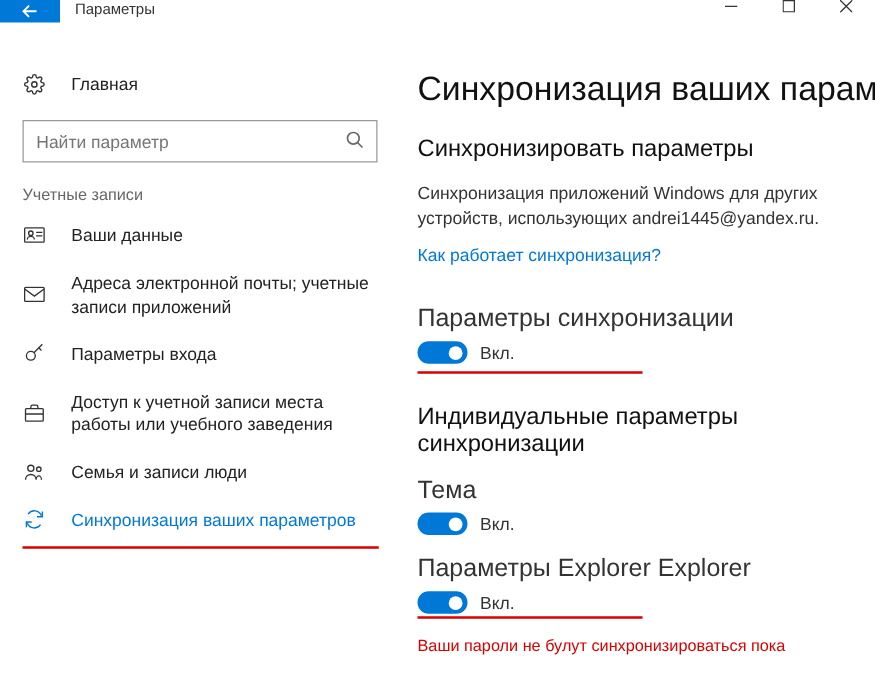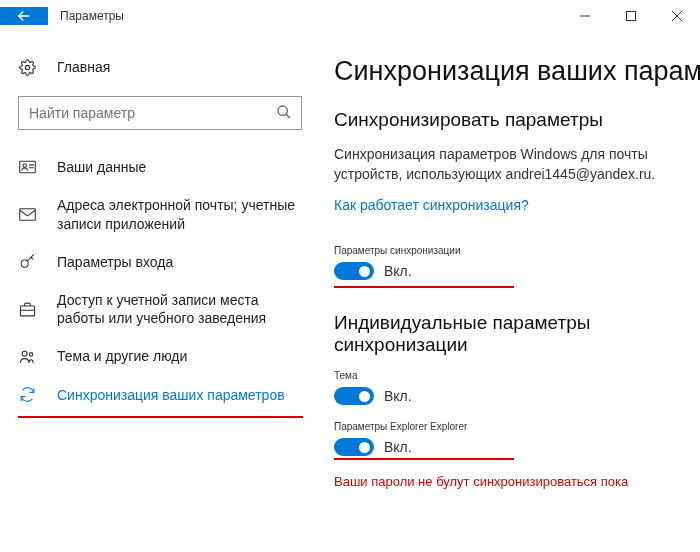--- a/index.html
+++ b/index.html
@@ -1,18 +1,18 @@
 <!DOCTYPE html>
 <html><head>
   <meta charset="utf-8">
   <style>
     * { margin: 0; padding: 0; box-sizing: border-box; font-family: "Segoe UI", -apple-system, sans-serif; }
     body { width: 700px; height: 552px; background: #fff; overflow: hidden; position: relative; }
     
-    .titlebar { height: 32px; display: flex; align-items: center; }
+    .titlebar { height: 32px; display: flex; align-items: flex-start; }
     .back-btn { width: 48px; background: #0078d7; color: #fff; display: flex; align-items: center; justify-content: center; cursor: pointer; }
     .title-text { flex: 1; font-size: 12px; color: #333; display: flex; align-items: center; padding-left: 12px; }
     .win-controls { display: flex; }
     .win-btn { width: 46px; display: flex; align-items: center; justify-content: center; color: #333; cursor: pointer; font-size: 10px; }
     
     .layout { display: flex; height: calc(552px - 32px); }
     .sidebar { width: 320px; padding: 16px 0 0 18px; }
     .row { display: flex; align-items: center; gap: 21px; padding: 10px 0; font-size: 14px; color: #222; cursor: pointer; }
     .row.active { color: #0078d7; }
     .row .icon-slot { width: 18px; display: flex; justify-content: center; }
@@ -27,21 +27,21 @@
     .underline-red { height: 2px; background: #d80000; margin: 0 18px 0 0; }
     .underline-red.w1 { width: 285px; margin-top: 2px; }
     .underline-red.w2 { width: 180px; margin-top: 6px; }
     .underline-red.w3 { width: 180px; margin-top: 2px; }
     
     .content { flex: 1; padding: 24px 0 0 14px; overflow: hidden; }
     .h1 { font-size: 27px; font-weight: 300; color: #111; margin-bottom: 22px; white-space: nowrap; }
     .h2 { font-size: 19px; font-weight: 400; color: #111; margin: 0 0 14px 0; }
     .body-text { font-size: 14px; color: #333; line-height: 1.4; margin-bottom: 12px; padding-right: 10px; }
     .link { font-size: 14px; color: #0078d7; cursor: pointer; margin-bottom: 18px; display: inline-block; }
-    .sub-label { font-size: 10px; color: #333; margin-bottom: 6px; }
+    .sub-label { font-size: 20px; color: #333; margin-bottom: 6px; }
     
     .toggle-row { display: flex; align-items: center; gap: 10px; margin-bottom: 2px; }
     .toggle { width: 40px; height: 18px; border-radius: 9px; background: #0078d7; position: relative; cursor: pointer; }
     .toggle .knob { width: 11px; height: 11px; background: #fff; border-radius: 50%; position: absolute; top: 3.5px; right: 4px; }
     .toggle-label { font-size: 14px; color: #333; }
     
     .warning { font-size: 13px; color: #d80000; margin-top: 14px; white-space: nowrap; }
     
     .spacer-sm { height: 14px; }
     .spacer-md { height: 24px; }
@@ -90,20 +90,21 @@
     <div class="search-wrap">
       <input type="text" placeholder="Найти параметр" style="">
       <span class="sicon">
         <svg width="16" height="16" viewBox="0 0 24 24" fill="none" stroke="#666" stroke-width="2">
             <circle cx="10" cy="10" r="7"></circle>
             <path d="M21 21l-6-6"></path>
           </svg>
       </span>
     </div>
 
+    <div class="sect-header">Учетные записи</div>
 
     <div class="row">
       <span class="icon-slot">
         <svg width="17" height="14" viewBox="0 0 24 18" fill="none" stroke="#333" stroke-width="1.5">
             <rect x="1" y="1" width="22" height="16" rx="1"></rect>
             <circle cx="8" cy="7" r="2.5"></circle>
             <path d="M4 14c0-2 2-3.5 4-3.5s4 1.5 4 3.5M14 6h7M14 10h7"></path>
           </svg>
       </span>
       <span class="label">Ваши данные</span>
@@ -140,39 +141,39 @@
     </div>
 
     <div class="row">
       <span class="icon-slot">
         <svg width="17" height="15" viewBox="0 0 24 20" fill="none" stroke="#333" stroke-width="1.5">
             <circle cx="8" cy="6" r="3.5"></circle>
             <circle cx="17" cy="7" r="2.5"></circle>
             <path d="M2 19c0-3.5 2.5-6 6-6s6 2.5 6 6M14 19c0-2.5 1.5-4.5 3-4.5s3 2 3 4.5"></path>
           </svg>
       </span>
-      <span class="label">Тема и другие люди</span>
+      <span class="label">Семья и записи люди</span>
     </div>
 
     <div class="row active">
       <span class="icon-slot">
         <svg width="17" height="17" viewBox="0 0 24 24" fill="none" stroke="#0078d7" stroke-width="1.6">
             <path d="M21 3v6h-6M3 21v-6h6"></path>
             <path d="M20 8A8.5 8.5 0 0 0 5 6M4 16a8.5 8.5 0 0 0 15 2"></path>
           </svg>
       </span>
       <span class="label">Синхронизация ваших параметров</span>
     </div>
     <div class="underline-red w1"></div>
   </div>
 
   <div class="content">
     <div class="h1">Синхронизация ваших параме</div>
     <div class="h2">Синхронизировать параметры</div>
-    <div class="body-text">Синхронизация параметров Windows для почты устройств, использующих andrei1445@yandex.ru.</div>
+    <div class="body-text">Синхронизация приложений Windows для других устройств, использующих andrei1445@yandex.ru.</div>
     <a class="link">Как работает синхронизация?</a>
     <div class="spacer-sm"></div>
     <div class="sub-label">Параметры синхронизации</div>
     <div class="toggle-row">
       <div class="toggle">
           <div class="knob"></div>
         </div>
       <span class="toggle-label">Вкл.</span>
     </div>
     <div class="underline-red w2"></div>

